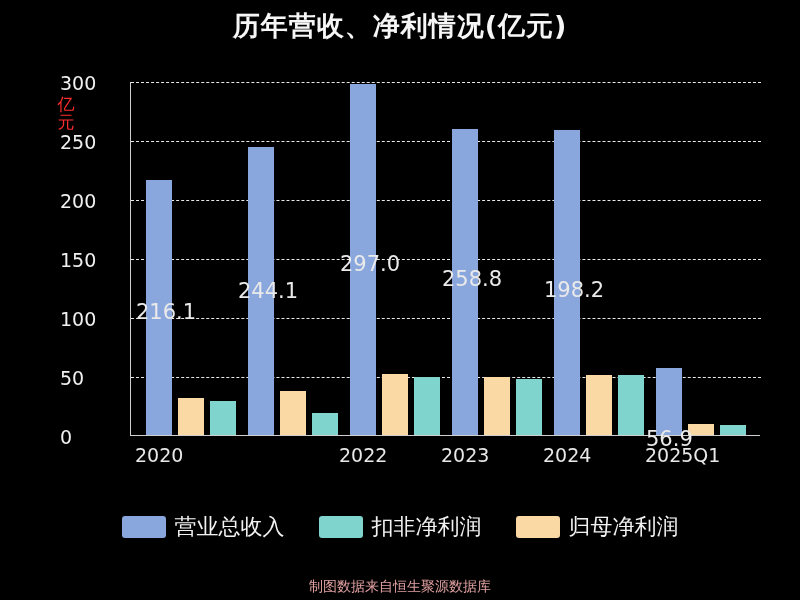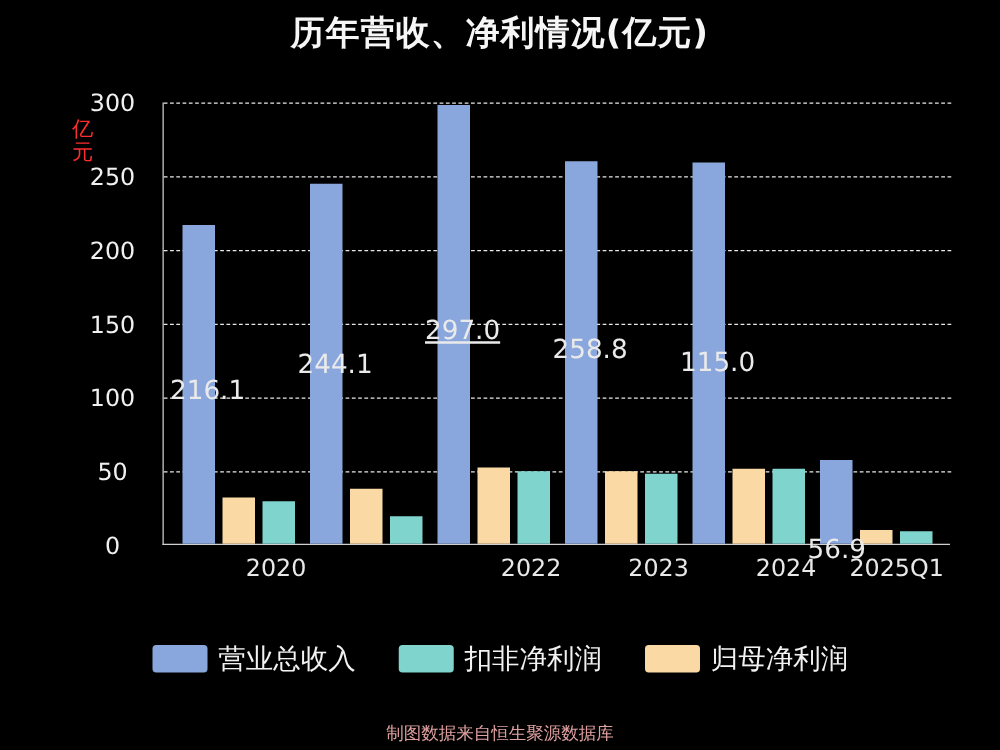--- a/index.html
+++ b/index.html
@@ -41,29 +41,29 @@
     width:20px;
     font-size:17px;color:#ff2d2d;
     line-height:18px;
     text-align:center;
     letter-spacing:0px;
   }
   .ytick{
     position:absolute;
     right:762px; 
     font-size:19px;color:#f0f0f0;
-    text-align:center;
+    text-align:left;
     width:60px;
   }
 
   .xtick{
     position:absolute;
     top:444px;
     font-size:19px;color:#e8e8e8;
-    text-align:right;
+    text-align:left;
     width:110px;
   }
 
   .bar{
     position:absolute;
     bottom:0;
   }
   .group{
     position:absolute;
     bottom:0;
@@ -149,23 +149,23 @@
 
     <div class="group" style="left:525px;width:90px;">
       <div class="bar" style="left:0px;width:26px;height:67px;background:#8aa7dd;"></div>
       <div class="bar" style="left:32px;width:26px;height:11px;background:#fad9a5;"></div>
       <div class="bar" style="left:64px;width:26px;height:10px;background:#7fd4ce;"></div>
     </div>
   </div>
 
   <div class="val-label" style="left:136px;top:300px;">216.1</div>
   <div class="val-label" style="left:238px;top:279px;">244.1</div>
-  <div class="val-label" style="left:340px;top:252px;text-decoration:underline;">297.0</div>
+  <div class="val-label" style="left:340px;top:252px;">297.0</div>
   <div class="val-label" style="left:442px;top:267px;">258.8</div>
-  <div class="val-label" style="left:544px;top:278px;">115.0</div>
+  <div class="val-label" style="left:544px;top:278px;">198.2</div>
   <div class="val-label" style="left:646px;top:390px;margin-top:37px;">56.9</div>
 
   <div class="xtick" style="left:135px;">2020</div>
   <div class="xtick" style="left:339px;">2022</div>
   <div class="xtick" style="left:441px;">2023</div>
   <div class="xtick" style="left:543px;">2024</div>
   <div class="xtick" style="left:645px;">2025Q1</div>
 
   <div class="legend">
     <div class="legend-item">

